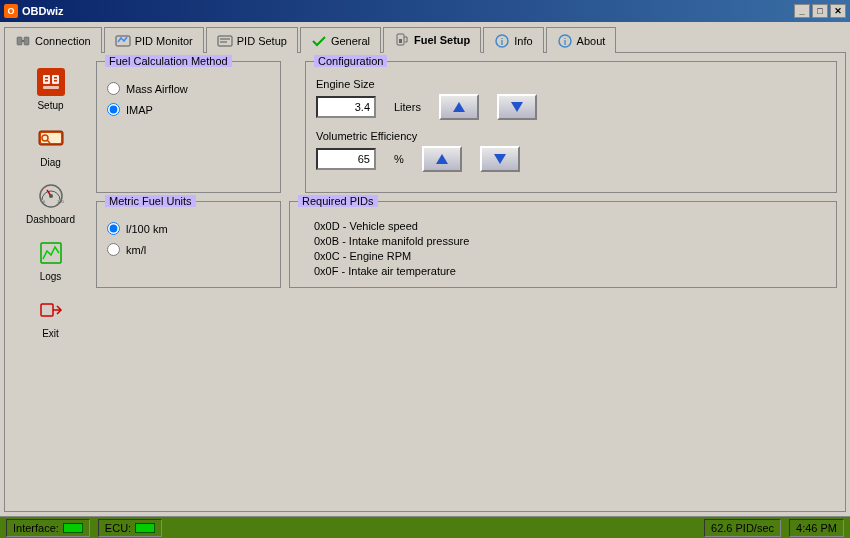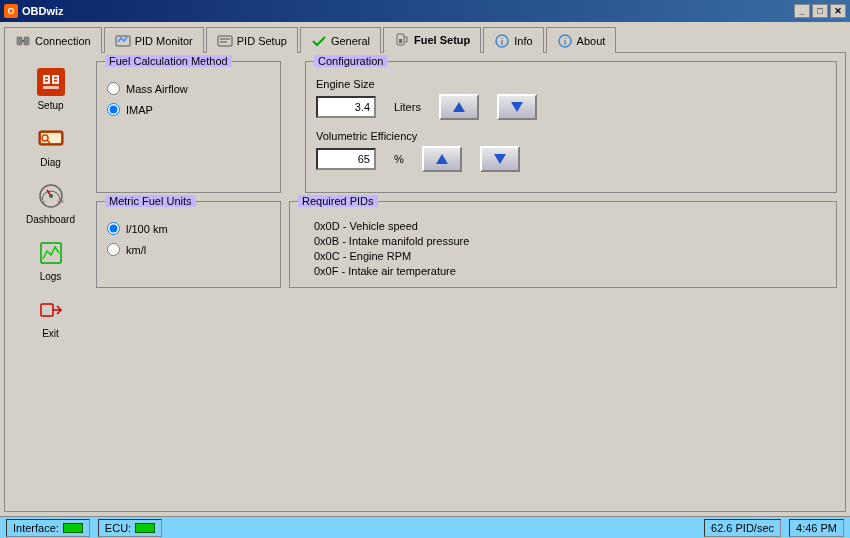--- a/index.html
+++ b/index.html
@@ -262,21 +262,21 @@
       gap: 3px;
       margin-top: 2px;
     }
     .pid-item {
       font-size: 11px;
     }
 
     
     #status-bar {
       height: 22px;
-      background: #7dd3fc;
+      background: #4d7c0f;
       border-top: 1px solid #888;
       display: flex;
       align-items: center;
       padding: 0 6px;
       gap: 8px;
     }
     .status-segment {
       display: flex;
       align-items: center;
       gap: 4px;

